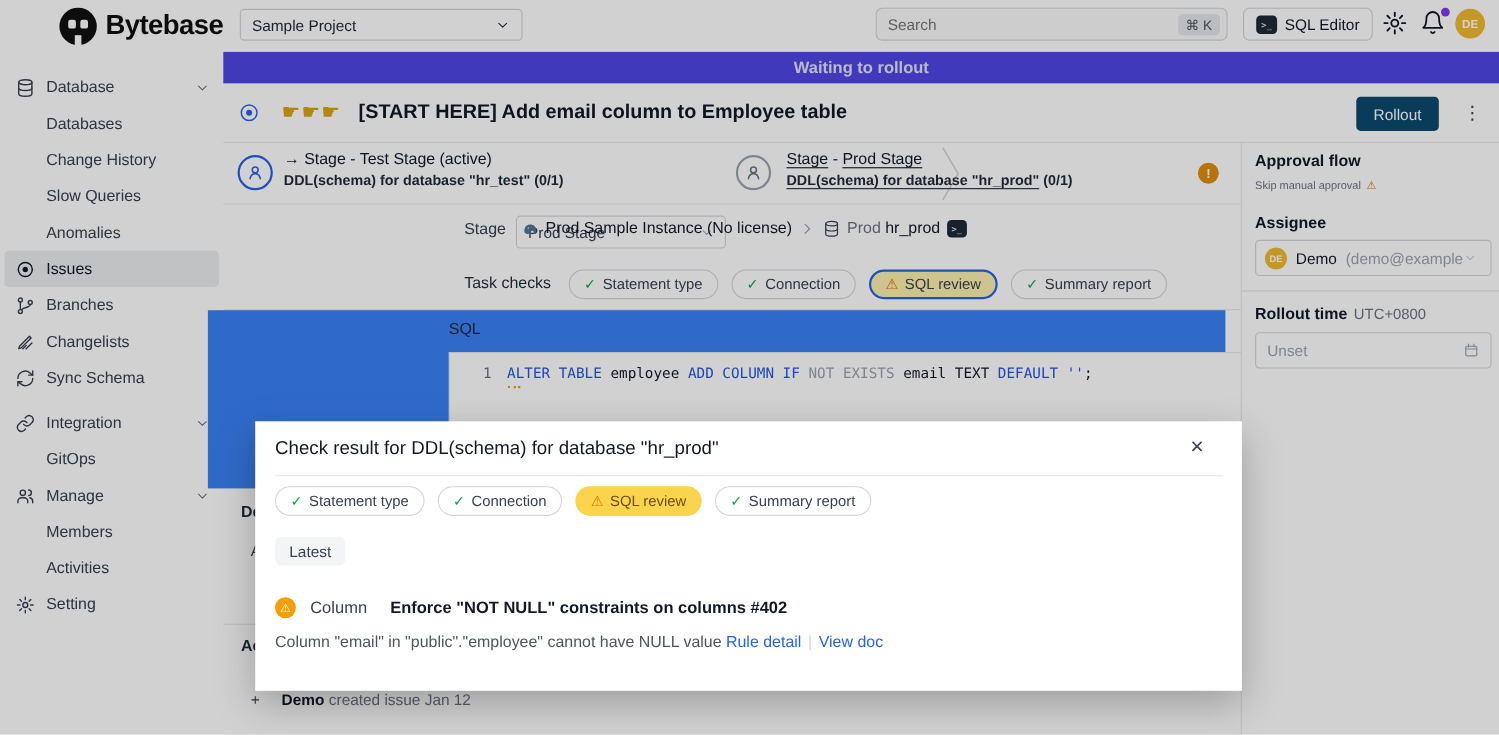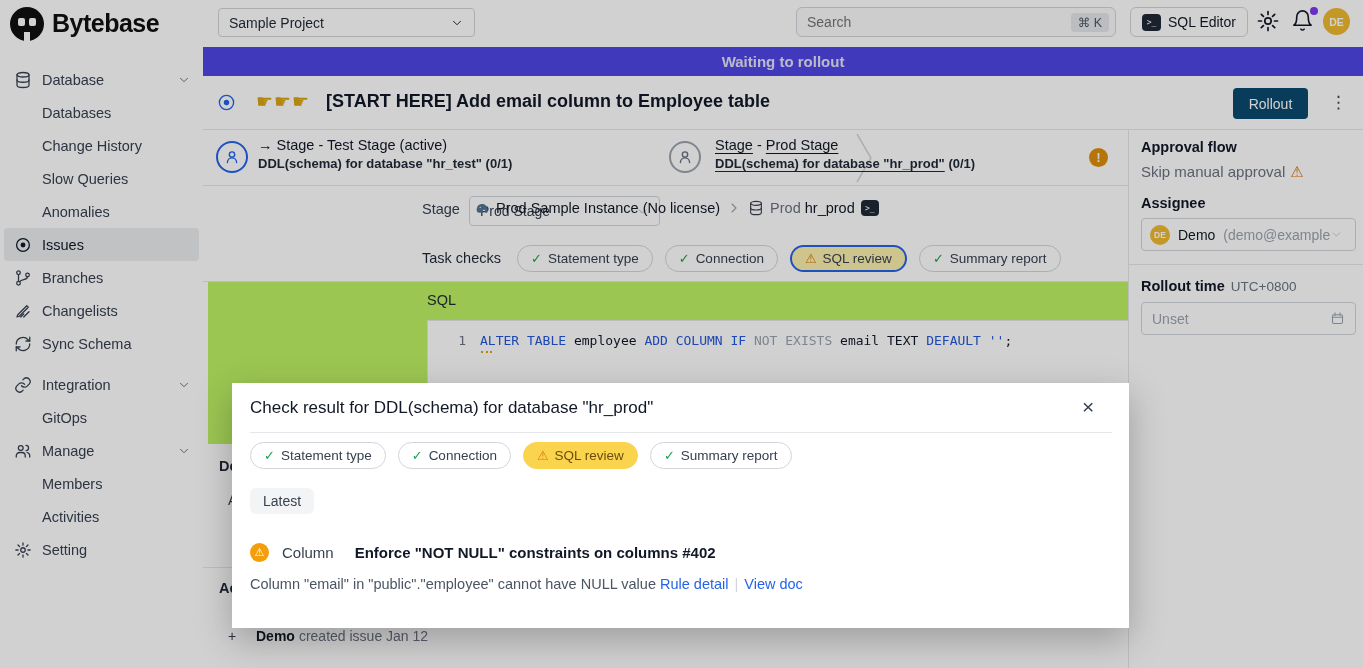--- a/index.html
+++ b/index.html
@@ -1,21 +1,21 @@
 <!DOCTYPE html>
 <html><head>
 <meta charset="utf-8">
 <style>
   * { margin:0; padding:0; box-sizing:border-box; }
   html,body { width:1363px; height:668px; overflow:hidden; }
   body { font-family:"Liberation Sans", sans-serif; font-size:14px; color:#1f2937; background:#fff; position:relative; }
 
   
   .topbar { position:absolute; left:0; top:0; width:1363px; height:47px; background:#fff; display:flex; align-items:center; z-index:5; }
-  .logo { display:flex; align-items:center; gap:8px; padding-left:10px; width:203px; }
+  .logo { display:flex; align-items:center; gap:8px; padding-left:10px; width:203px;justify-content:flex-end; }
   .logo-mark { width:34px; height:34px; background:#111; border-radius:50%; position:relative; flex:0 0 auto; }
   .logo-mark .eye { position:absolute; top:11px; width:7px; height:8px; background:#fff; border-radius:2px; }
   .logo-mark .eye.l { left:8px; } .logo-mark .eye.r { left:19px; }
   .logo-mark .notch { position:absolute; bottom:-1px; left:14px; width:6px; height:10px; background:#fff; }
   .logo-text { font-size:25px; font-weight:bold; color:#111; letter-spacing:-0.5px; }
   .proj-select { position:absolute; left:218px; top:8px; width:257px; height:29px; border:1px solid #d1d5db; border-radius:4px; background:#fff; display:flex; align-items:center; justify-content:space-between; padding:0 10px; color:#1f2937; }
   .search-box { position:absolute; left:796px; top:7px; width:320px; height:30px; border:1px solid #d1d5db; border-radius:6px; background:#fafafa; display:flex; align-items:center; padding:0 6px 0 10px; }
   .search-box input { border:none; outline:none; background:transparent; flex:1; font-size:14px; color:#374151; font-family:"Liberation Sans",sans-serif; }
   .kbd { background:#e5e7eb; border-radius:4px; padding:2px 7px; font-size:12.5px; color:#4b5563; }
   .sqled-btn { position:absolute; left:1130px; top:7px; height:30px; border:1px solid #d1d5db; border-radius:6px; background:#fff; display:flex; align-items:center; gap:7px; padding:0 11px; font-size:14px; color:#111827; }
@@ -70,21 +70,21 @@
   .pill { display:inline-flex; align-items:center; gap:6px; height:27px; border:1px solid #d1d5db; border-radius:14px; padding:0 13px; font-size:13.5px; color:#374151; background:#fff; }
   .pill .ck { color:#16a34a; font-size:13px; }
   .pill .wn { color:#d97706; font-size:13px; }
   .pill.hl-ring { background:#fcf0ae; border:2px solid #2563eb; }
   .pill.hl-fill { background:#fbd44e; border-color:#fbd44e; color:#6b4e0e; }
   .pills { position:absolute; left:314px; top:10px; display:flex; gap:12px; }
   .run-btn { position:absolute; left:994px; top:9px; height:30px; border:1px solid #d1d5db; border-radius:4px; background:#fff; display:flex; align-items:center; gap:7px; padding:0 12px; font-size:14px; color:#111827; }
   .run-btn svg { width:15px; height:15px; }
 
   
-  .sql-sec { position:absolute; left:208px; top:282px; width:925px; height:162px; background:#bef264; }
+  .sql-sec { position:absolute; left:189px; top:282px; width:925px; height:162px; background:#3b82f6; }
   .sql-sec .lbl { position:absolute; left:219px; top:10px; font-size:14.5px; color:#1f2937; }
   .edit-btn { position:absolute; left:1076px; top:6px; width:33px; height:23px; border:1px solid #d1d5db; border-radius:4px; background:#fff; font-size:12px; color:#374151; font-family:"Liberation Sans",sans-serif; }
   .editor { position:absolute; left:219px; top:38px; width:890px; height:120px; border:1px solid #e5e7eb; background:#fff; font-family:"DejaVu Sans Mono",monospace; font-size:13px; }
   .code-line { position:absolute; left:0; top:12px; display:flex; }
   .gutter { width:52px; text-align:right; color:#6b7280; padding-right:14px; }
   .tok-kw { color:#2356d9; } .tok-id { color:#111827; } .tok-mut { color:#9ca3af; } .tok-str { color:#2356d9; }
   .squiggle { position:absolute; left:53px; top:30px; width:11px; border-bottom:2px dotted #d9a514; }
   .ovr-strip { position:absolute; right:0; top:0; width:15px; height:100%; border-left:1px solid #e5e7eb; }
   .ovr-blue { position:absolute; right:3px; top:1px; width:9px; height:4px; background:#3b4ecb; }
   .ovr-red { position:absolute; right:3px; top:5px; width:9px; height:39px; background:#cf4857; }
@@ -96,21 +96,21 @@
   .act-head { position:absolute; left:219px; top:580px; font-size:14.5px; font-weight:bold; color:#1f2937; }
   .act-item { position:absolute; left:222px; top:626px; display:flex; align-items:center; gap:14px; }
   .plus-dot { width:20px; height:20px; border-radius:50%; color:#374151; font-size:14px; display:flex; align-items:center; justify-content:center; }
   .act-txt { font-size:14px; color:#6b7280; }
   .act-txt b { color:#111827; margin-right:4px; }
 
   
   .rpanel { position:absolute; left:1128px; top:130px; width:235px; height:538px; border-left:1px solid #e5e7eb; background:#fff; }
   .rp-h { font-size:14.5px; font-weight:bold; color:#111827; }
   .rp-approval { position:absolute; left:12px; top:9px; }
-  .rp-skip { position:absolute; left:12px; top:33px; font-size:15px; color:#6b7280; }
+  .rp-skip { position:absolute; left:12px; top:33px; font-size:10px; color:#6b7280; }
   .rp-skip .wn { color:#d97706; margin-left:5px; }
   .rp-assignee { position:absolute; left:12px; top:65px; }
   .assignee-dd { position:absolute; left:12px; top:88px; width:215px; height:33px; border:1px solid #d1d5db; border-radius:4px; display:flex; align-items:center; gap:8px; padding:0 8px; overflow:hidden; white-space:nowrap; background:#fff; }
   .assignee-dd .av { width:20px; height:20px; border-radius:50%; background:#f0ba30; color:#fff; font-size:8.5px; font-weight:bold; display:flex; align-items:center; justify-content:center; flex:0 0 auto; }
   .assignee-dd .nm { color:#111827; } .assignee-dd .em { color:#9ca3af; }
   .rp-div { position:absolute; left:0; top:134px; width:235px; border-top:1px solid #e5e7eb; }
   .rp-rollout { position:absolute; left:12px; top:148px; }
   .rp-tz { font-weight:normal; color:#6b7280; font-size:13.5px; margin-left:6px; }
   .unset-input { position:absolute; left:12px; top:172px; width:215px; height:33px; border:1px solid #d1d5db; border-radius:4px; display:flex; align-items:center; justify-content:space-between; padding:0 10px; color:#9ca3af; background:#fff; }
   .unset-input svg { width:15px; height:15px; color:#9ca3af; }

